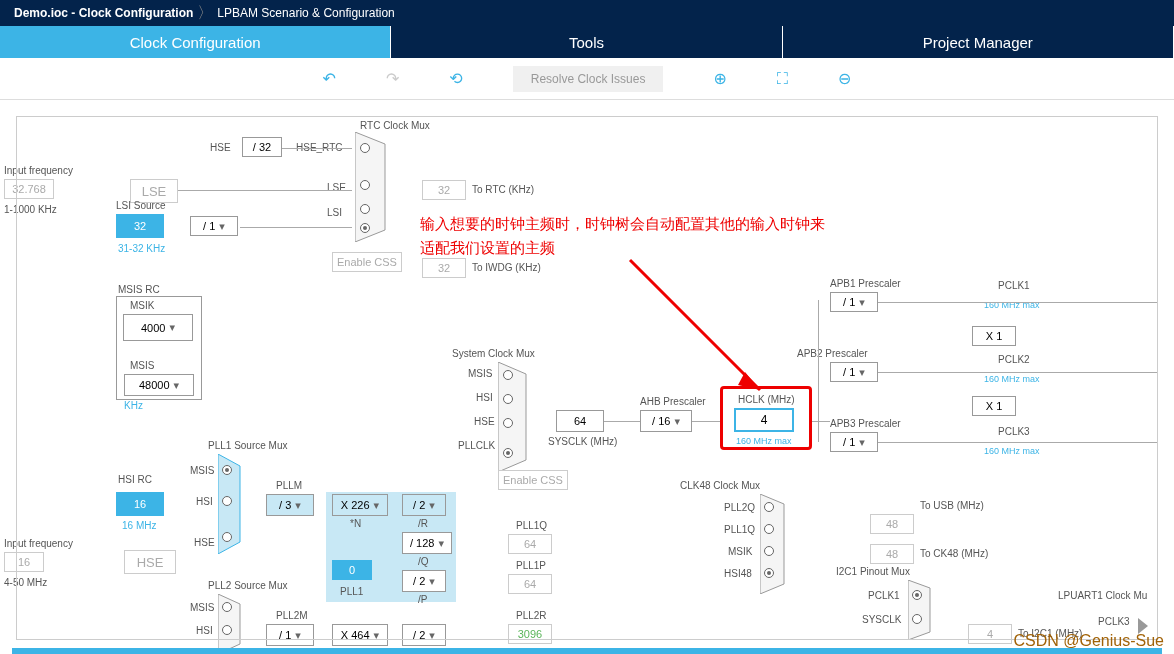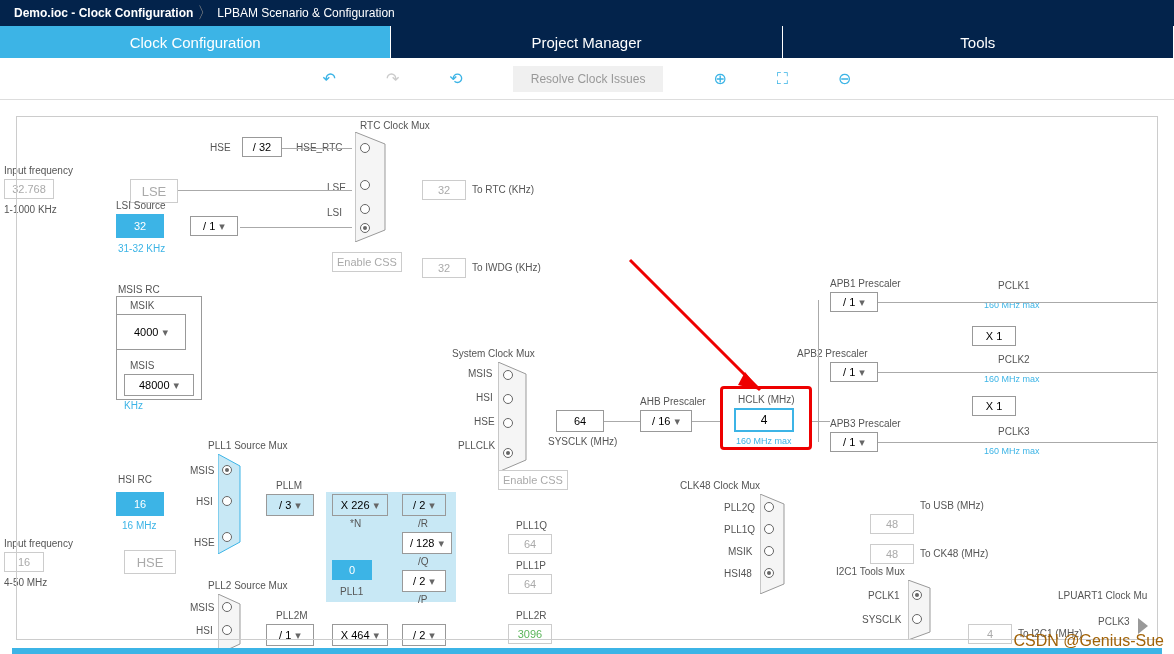--- a/index.html
+++ b/index.html
@@ -44,22 +44,22 @@
 <div class="topbar">
   <div class="breadcrumb">
     <span class="active">Demo.ioc - Clock Configuration</span>
     <span class="sep">〉</span>
     <span class="inactive">LPBAM Scenario &amp; Configuration</span>
   </div>
 </div>
 
 <div class="tabs">
   <div class="tab active">Clock Configuration</div>
+  <div class="tab">Tools</div>
   <div class="tab">Project Manager</div>
-  <div class="tab">Tools</div>
 </div>
 
 <div class="toolbar">
   <span class="tool-icon">↶</span>
   <span class="tool-icon" style="color:#ccc">↷</span>
   <span class="tool-icon">⟲</span>
   <div class="resolve-btn">Resolve Clock Issues</div>
   <span class="tool-icon">⊕</span>
   <span class="tool-icon">⛶</span>
   <span class="tool-icon">⊖</span>
@@ -99,21 +99,21 @@
 
   <div class="box dim" style="top:80px;left:422px;width:44px;height:20px">32</div>
   <div class="lbl" style="top:84px;left:472px">To RTC (KHz)</div>
 
   <div class="box dim" style="top:152px;left:332px;width:70px;height:20px">Enable CSS</div>
   <div class="box dim" style="top:158px;left:422px;width:44px;height:20px">32</div>
   <div class="lbl" style="top:162px;left:472px">To IWDG (KHz)</div>
 
   <div class="lbl" style="top:184px;left:118px">MSIS RC</div>
   <div class="lbl" style="top:200px;left:130px">MSIK</div>
-  <div class="box select" style="top:214px;left:116px;width:70px;height:36px">4000</div>
+  <div class="box select" style="top:214px;left:123px;width:70px;height:27px">4000</div>
   <div class="lbl" style="top:260px;left:130px">MSIS</div>
   <div class="box select" style="top:274px;left:124px;width:70px;height:22px">48000</div>
   <div class="lbl blue" style="top:300px;left:124px">KHz</div>
   <div style="position:absolute;top:196px;left:116px;width:86px;height:104px;border:1px solid #999"></div>
 
   <div class="lbl" style="top:374px;left:118px">HSI RC</div>
   <div class="box blue" style="top:392px;left:116px;width:48px;height:24px">16</div>
   <div class="lbl blue" style="top:420px;left:122px">16 MHz</div>
 
   <div class="box dim" style="top:450px;left:124px;width:52px;height:24px;font-size:13px">HSE</div>
@@ -224,21 +224,21 @@
   <div class="radio" style="top:402px;left:764px"></div>
   <div class="radio" style="top:424px;left:764px"></div>
   <div class="radio" style="top:446px;left:764px"></div>
   <div class="radio sel" style="top:468px;left:764px"></div>
 
   <div class="box dim" style="top:414px;left:870px;width:44px;height:20px">48</div>
   <div class="lbl" style="top:400px;left:920px">To USB (MHz)</div>
   <div class="box dim" style="top:444px;left:870px;width:44px;height:20px">48</div>
   <div class="lbl" style="top:448px;left:920px">To CK48 (MHz)</div>
 
-  <div class="lbl" style="top:466px;left:836px">I2C1 Tools Mux</div>
+  <div class="lbl" style="top:466px;left:836px">I2C1 Pinout Mux</div>
   <svg class="mux-svg" style="top:480px;left:908px" width="30" height="60">
     <polygon points="0,0 22,8 22,52 0,60" fill="#f5f5f5" stroke="#999"></polygon>
   </svg>
   <div class="lbl" style="top:490px;left:868px">PCLK1</div>
   <div class="lbl" style="top:514px;left:862px">SYSCLK</div>
   <div class="radio sel" style="top:490px;left:912px"></div>
   <div class="radio" style="top:514px;left:912px"></div>
   <div class="box dim" style="top:524px;left:968px;width:44px;height:20px">4</div>
   <div class="lbl" style="top:528px;left:1018px">To I2C1 (MHz)</div>
 
@@ -249,20 +249,24 @@
   <div class="line h" style="top:127px;left:240px;width:112px"></div>
   <div class="line h" style="top:48px;left:282px;width:70px"></div>
   <div class="line h" style="top:321px;left:604px;width:36px"></div>
   <div class="line h" style="top:321px;left:692px;width:28px"></div>
   <div class="line h" style="top:202px;left:878px;width:280px"></div>
   <div class="line h" style="top:272px;left:878px;width:280px"></div>
   <div class="line h" style="top:342px;left:878px;width:280px"></div>
   <div class="line v" style="top:200px;left:818px;height:142px"></div>
   <div class="line h" style="top:321px;left:812px;width:18px"></div>
 
+  <div class="annotation" style="top:112px;left:420px">
+    <span>输入想要的时钟主频时，时钟树会自动配置其他的输入时钟来</span><br>
+    <span>适配我们设置的主频</span>
+  </div>
 
   <svg style="position:absolute;top:150px;left:610px" width="180" height="160">
     <line x1="20" y1="10" x2="150" y2="140" stroke="#e00" stroke-width="3"></line>
     <polygon points="150,140 135,122 128,135" fill="#e00"></polygon>
   </svg>
 
   <div class="nav-tri" style="bottom:20px;right:26px"></div>
 
   <div style="position:absolute;top:16px;left:16px;right:16px;bottom:14px;border:1px solid #ccc;pointer-events:none"></div>
 

